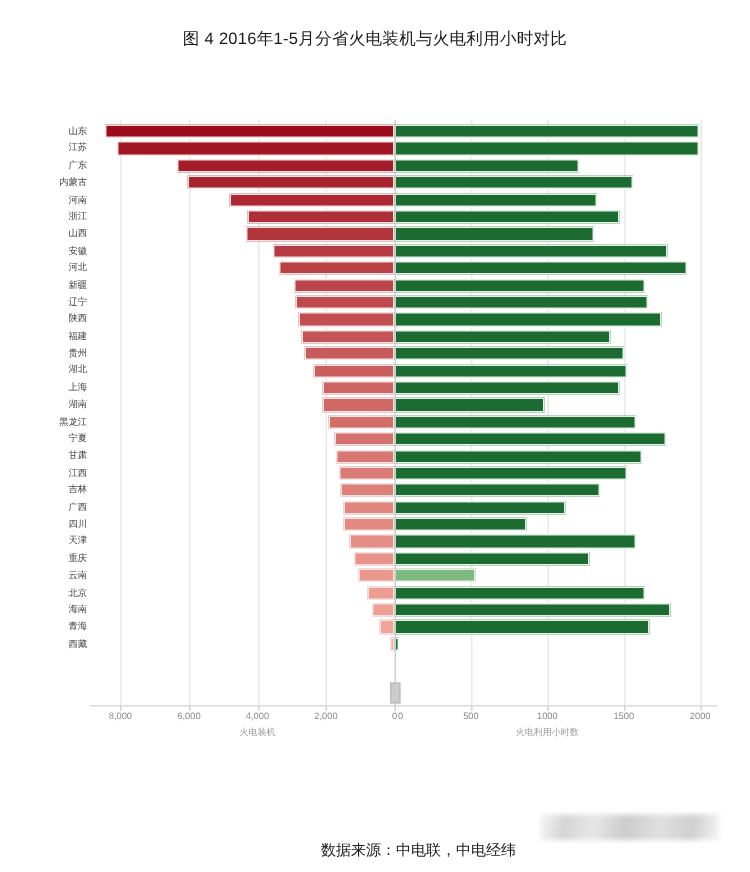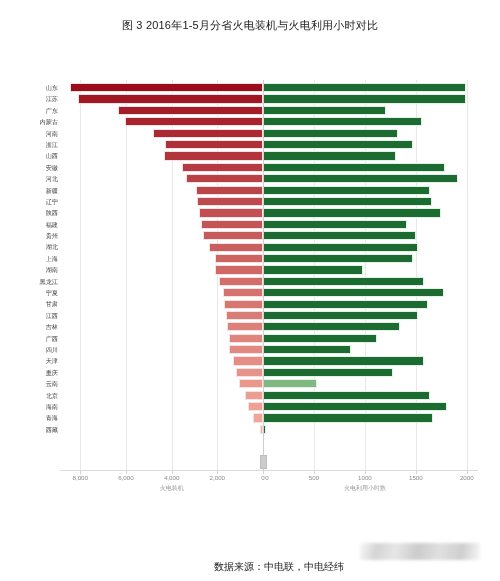--- a/index.html
+++ b/index.html
@@ -157,21 +157,21 @@
         rgba(216,216,216,0.8) 66%,
         rgba(200,200,200,0.88) 84%,
         rgba(236,236,236,0.4) 100%);
     filter: blur(1.6px);
     border-radius: 2px;
   }
 </style>
 </head>
 <body>
 
-<div class="chart-title">图 3 2016年1-5月分省火电装机与火电利用小时对比</div>
+<div class="chart-title">图 4 2016年1-5月分省火电装机与火电利用小时对比</div>
 
 <div class="plot-area">
   <div id="gridlines">
       <div class="gridline" style="left: 80.2727px;"></div>
       <div class="gridline" style="left: 125.955px;"></div>
       <div class="gridline" style="left: 171.636px;"></div>
       <div class="gridline" style="left: 217.318px;"></div>
       <div class="gridline axis-zero" style="left: 263px;"></div>
       <div class="gridline" style="left: 313.952px;"></div>
       <div class="gridline" style="left: 364.905px;"></div>

